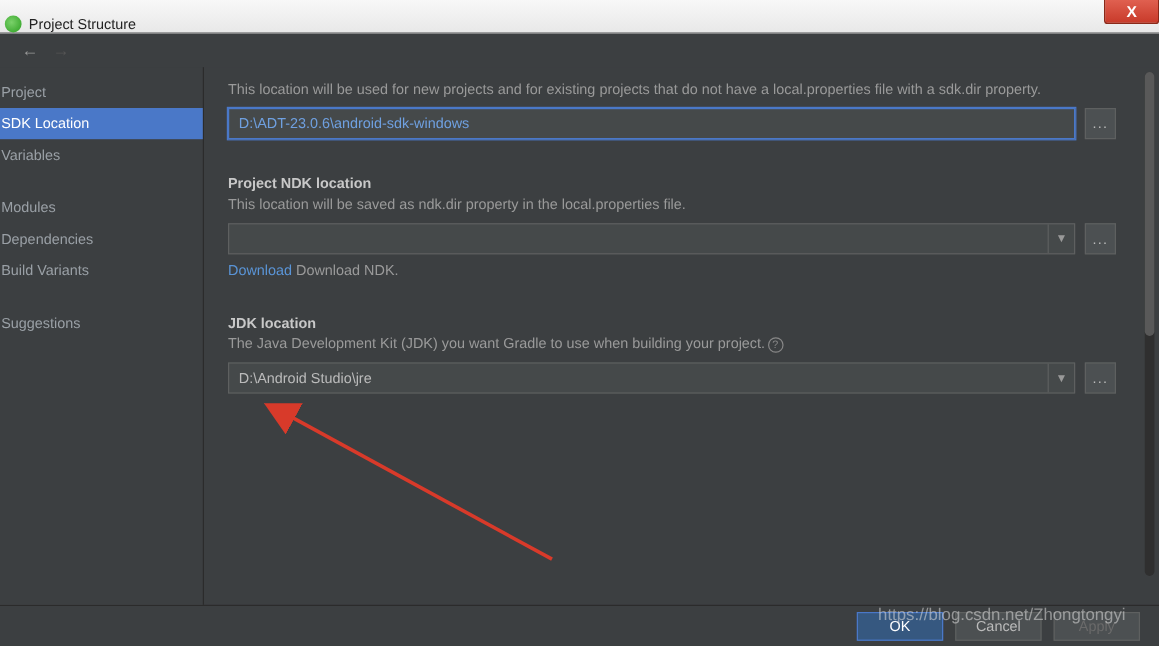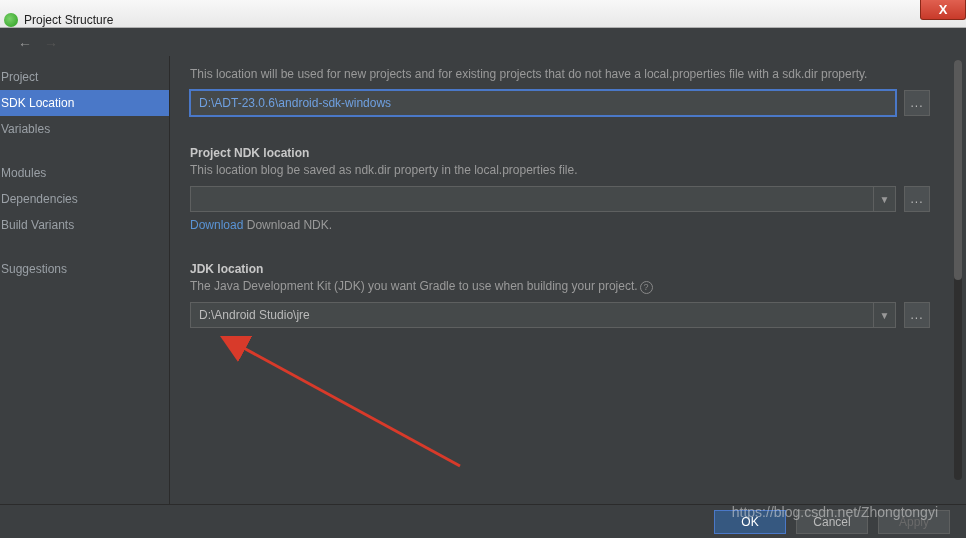--- a/index.html
+++ b/index.html
@@ -237,21 +237,21 @@
       <div class="input-row">
         <input class="text-input focused" value="D:\ADT-23.0.6\android-sdk-windows" style="">
         <div class="browse-btn">
             <span>...</span>
           </div>
       </div>
     </div>
 
     <div class="section">
       <div class="section-title">Project NDK location</div>
-      <div class="section-desc">This location blog be saved as ndk.dir property in the local.properties file.</div>
+      <div class="section-desc">This location will be saved as ndk.dir property in the local.properties file.</div>
       <div class="input-row">
         <div class="dropdown">
           <span></span>
           <div class="caret">▼</div>
         </div>
         <div class="browse-btn">
             <span>...</span>
           </div>
       </div>
       <div class="download-line">

